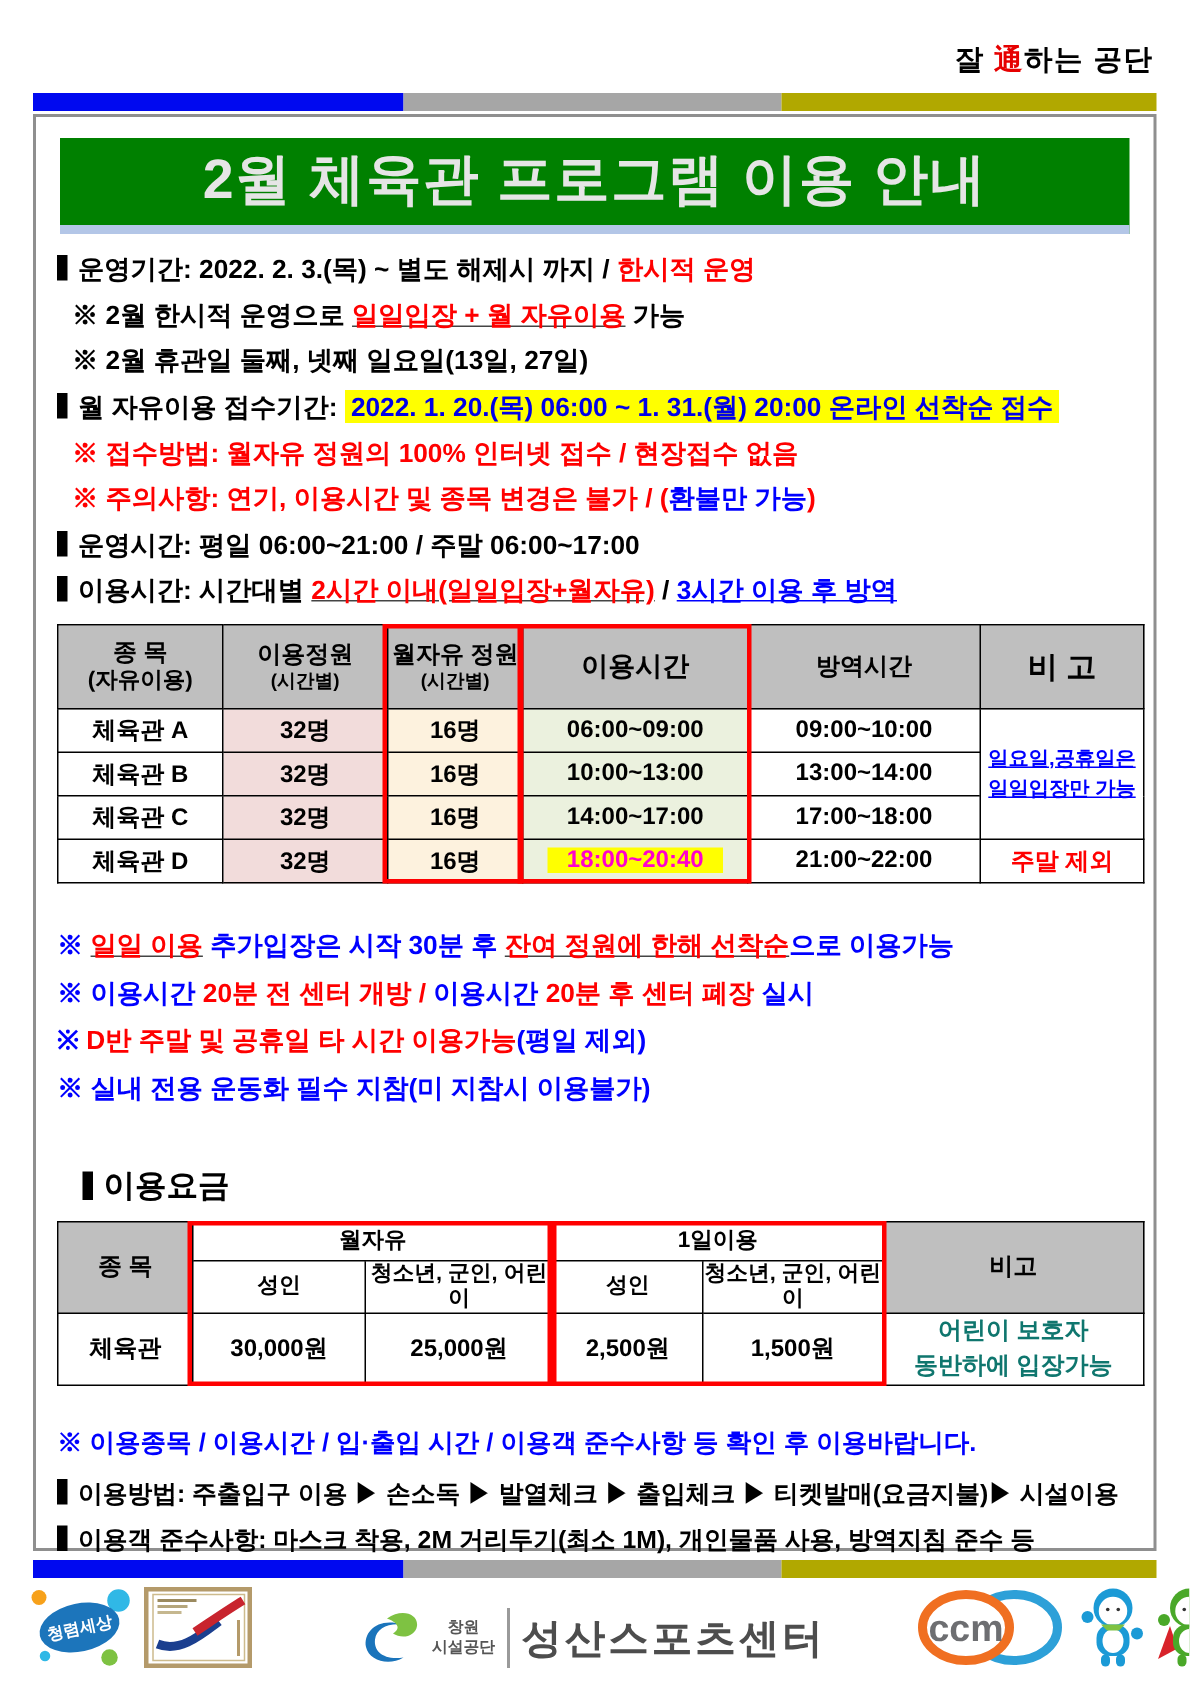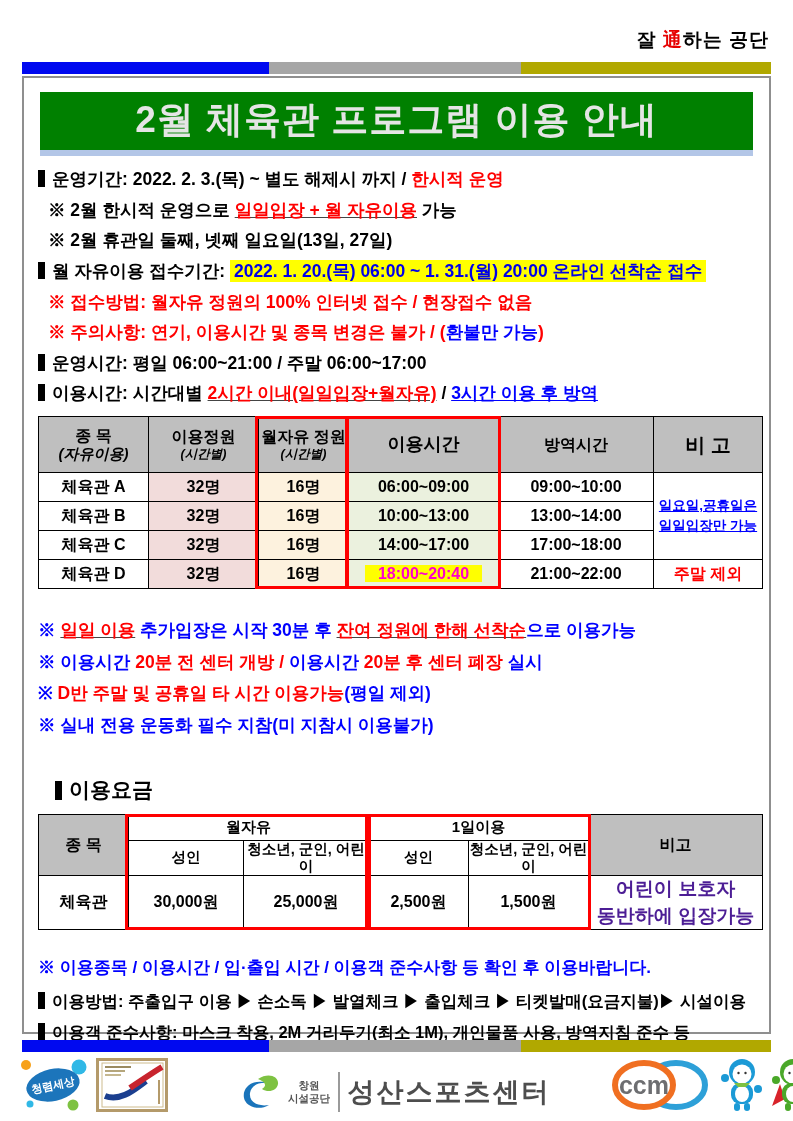--- a/index.html
+++ b/index.html
@@ -35,21 +35,21 @@
   .blue{color:#0000ff;}
   .runder{color:#ff0000;text-decoration:underline;text-decoration-color:#444;}
   .bunder{color:#0000ff;text-decoration:underline;}
   .hl-yellow{background:#ffff00;color:#0000e8;padding:1px 4px;}
 
   
   .tblwrap{position:relative;width:724px;margin:10px auto 0;}
   table{border-collapse:collapse;table-layout:fixed;width:724px;font-weight:bold;}
   td,th{border:1.7px solid #000;text-align:center;vertical-align:middle;padding:0;}
   th{background:#bfbfbf;font-size:16px;line-height:1.2;}
-  .thsub{display:block;font-size:12.5px;font-weight:bold;font-style:italic;}
+  .thsub{display:block;font-size:12.5px;font-weight:bold;}
   .t1 thead tr{height:56px;}
   .t1 tbody tr{height:29px;}
   .t1 td{font-size:16px;}
   .cell-pink{background:#f2dcdb;}
   .cell-cream{background:#fdf2de;}
   .cell-green{background:#ebf1de;}
   .note-abc span{display:block;font-size:13.5px;color:#0000ff;text-decoration:underline;line-height:1.5;}
   .note-d{color:#ff0000;font-size:15px;}
   .dtime{background:#ffff00;color:#ff00cc;padding:0 13px;}
 
@@ -63,21 +63,21 @@
 
   .notes{margin-top:30px;}
   .note-line{font-size:17.5px;font-weight:bold;color:#0000ff;margin:8px 0;line-height:1.35;white-space:nowrap;}
 
   .fee-heading{margin:38px 17px 4px;font-size:21px;font-weight:bold;}
   .t2 .gh{height:25px;font-size:15px;background:#fff;}
   .t2 .sh{height:25px;font-size:14.5px;background:#fff;font-weight:bold;border:1.7px solid #000;}
   .t2 .grayhead{background:#bfbfbf;font-size:16px;}
   .t2 tbody tr{height:48px;}
   .t2 td{font-size:16px;}
-  .fee-note span{display:block;font-size:19px;color:#4c1d95;line-height:1.4;}
+  .fee-note span{display:block;font-size:16px;color:#0f766e;line-height:1.4;}
 
   .bottom-lines{margin-top:26px;}
   .b1{font-size:17px;font-weight:bold;color:#0000ff;margin:10px 0 12px;white-space:nowrap;}
   .bline{font-size:16.5px;font-weight:bold;margin:9px 0;white-space:nowrap;}
 
   
   .footer{position:absolute;left:0;top:1056px;width:793px;height:62px;}
   .flogo{position:absolute;top:0;}
   .logo-cheong{left:16px;}
   .logo-stamp{left:96px;top:2px;}

